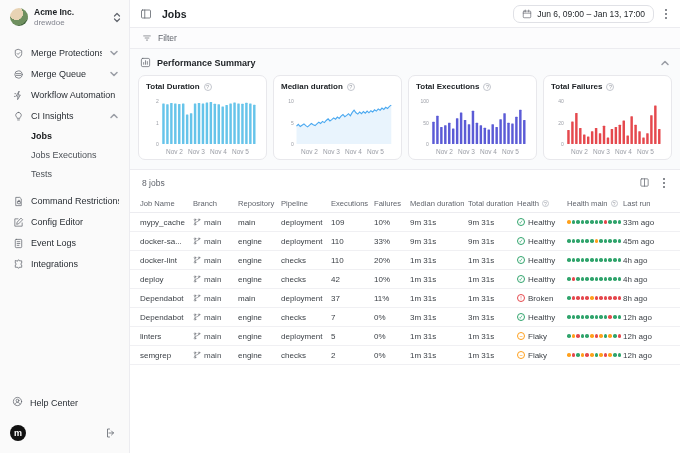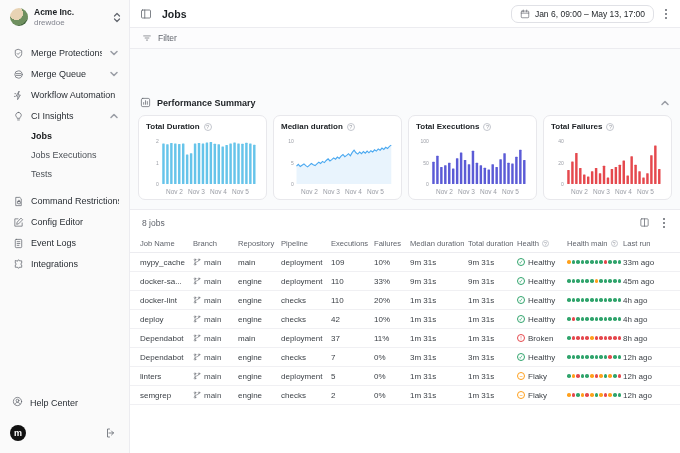--- a/index.html
+++ b/index.html
@@ -80,21 +80,21 @@
   .kebab { display: flex; flex-direction: column; gap: 2px; padding: 3px; cursor: pointer; }
   .kebab i { width: 2px; height: 2px; border-radius: 50%; background: #60646c; }
   .filterbar {
     height: 21px; min-height: 21px; background: #fcfcfd;
     border-bottom: 1px solid #ececf0;
     display: flex; align-items: center; gap: 6px; padding: 0 12px;
     color: #60646c; font-size: 8.5px; cursor: pointer;
   }
   
   .perf { background: #fafbfc; border-bottom: 1px solid #ececf0; padding: 6px 8px 9px 8px; }
-  .perf-head { display: flex; align-items: center; gap: 6px; padding: 2px 2px 7px 2px; margin-top: 40px; }
+  .perf-head { display: flex; align-items: center; gap: 6px; padding: 2px 2px 7px 2px; }
   .perf-title { font-size: 9px; font-weight: bold; flex: 1; }
   .cards { display: flex; gap: 6px; }
   .card {
     flex: 1; background: #fff; border: 1px solid #e8e8ec; border-radius: 7px;
     padding: 6px 7px 4px 7px; min-width: 0;
   }
   .card-head { display: flex; align-items: center; gap: 4px; margin-bottom: 2px; }
   .card-title { font-size: 8px; font-weight: bold; color: #1c2024; white-space: nowrap; }
   .info-dot {
     width: 8px; height: 8px; border: 1px solid #c4c7ce; border-radius: 50%;
@@ -259,21 +259,21 @@
         <rect x="3" y="4" width="18" height="16" rx="2"></rect>
         <path d="M9.5 4v16"></path>
       </svg>
     <div class="page-title">Jobs</div>
     <div class="topbar-right">
       <button class="date-btn">
         <svg class="icn" width="10" height="10" viewBox="0 0 24 24">
             <rect x="3" y="5" width="18" height="16" rx="2"></rect>
             <path d="M3 10h18M8 2.5V7M16 2.5V7"></path>
           </svg>
-        <span>Jan 6, 09:00 – May 13, 17:00</span>
+        <span>Jun 6, 09:00 – Jan 13, 17:00</span>
       </button>
       <div class="kebab">
           <i></i>
           <i></i>
           <i></i>
         </div>
     </div>
   </div>
 
   <div class="filterbar">

